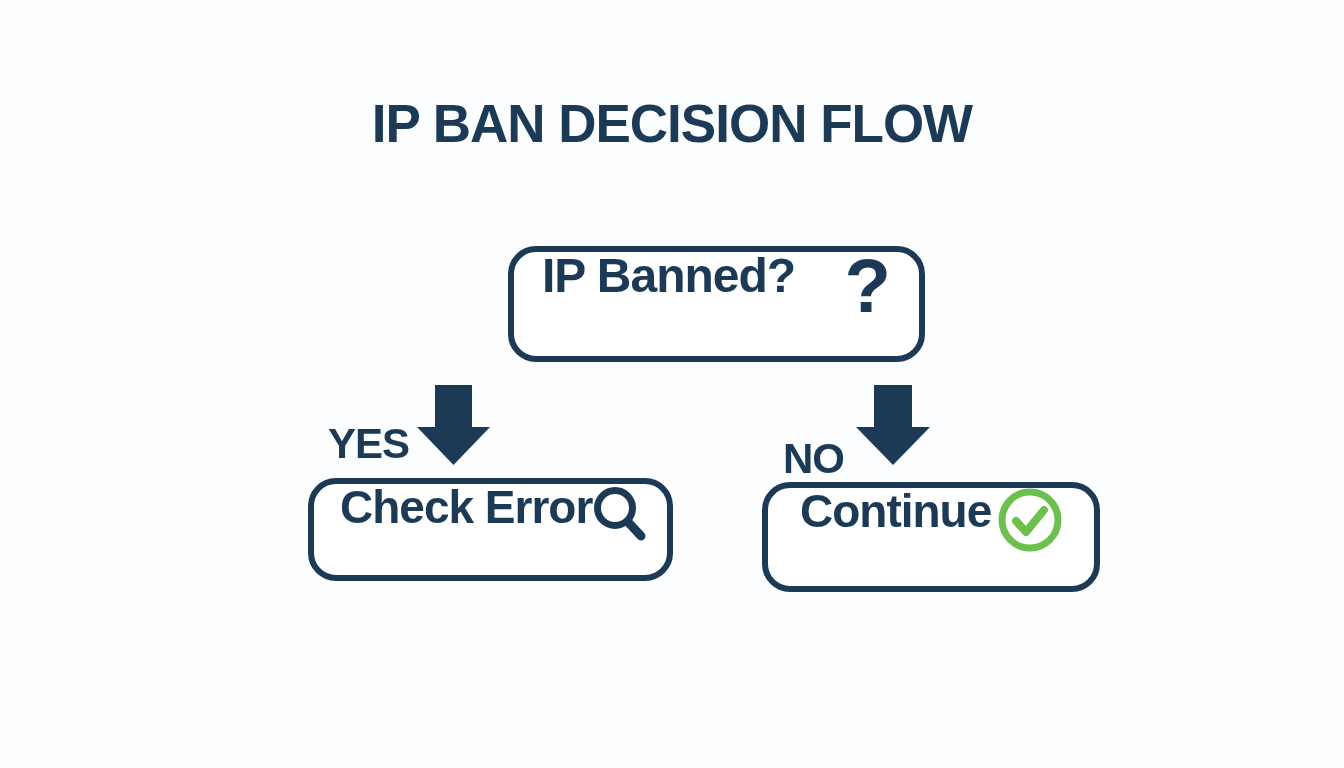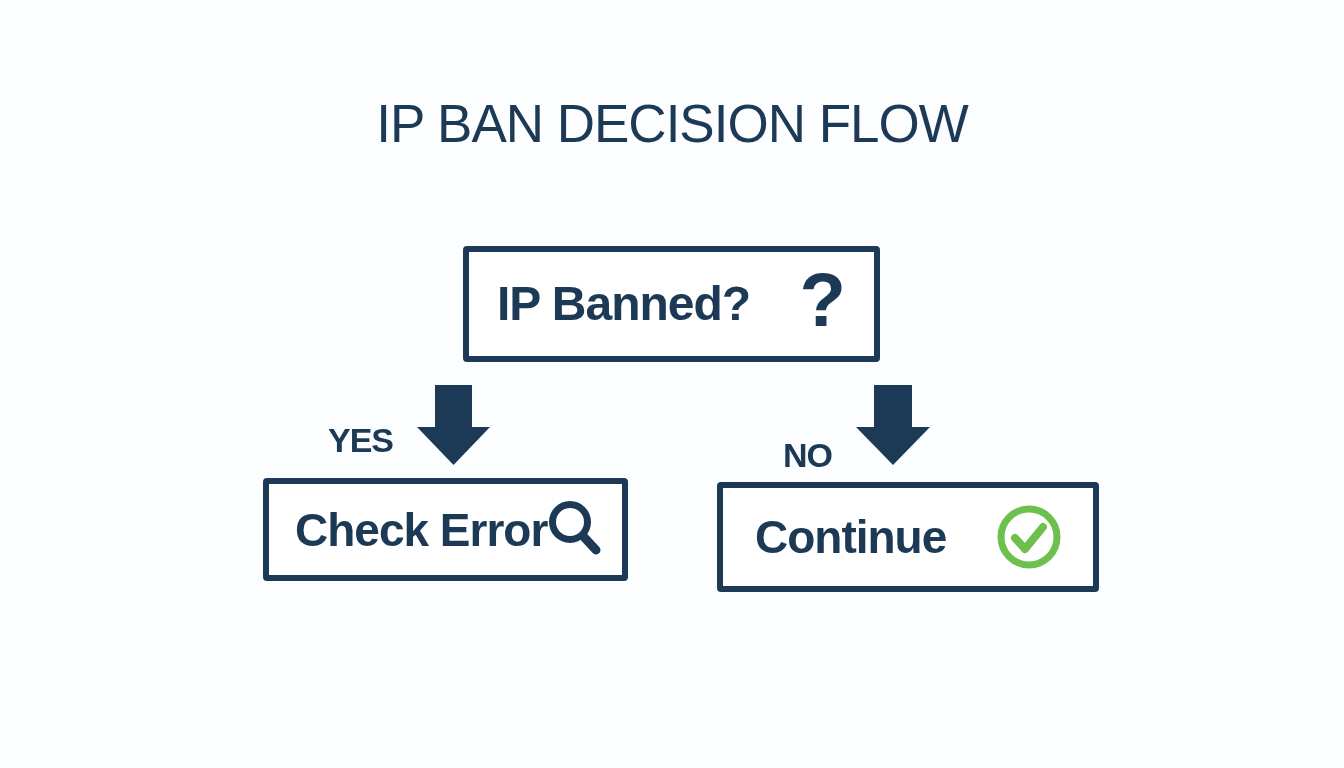--- a/index.html
+++ b/index.html
@@ -21,34 +21,35 @@
     width: 1344px;
     height: 768px;
   }
   .title {
     position: absolute;
     top: 97px;
     left: 0;
     right: 0;
     text-align: center;
     font-size: 53px;
-    font-weight: 400;
+    font-weight: 700;
     letter-spacing: -1px;
     color: var(--navy);
     line-height: 1;
   }
   .node {
     position: absolute;
     background: var(--box-bg);
     border: 6px solid var(--navy);
-    border-radius: 4px;
+    border-radius: 28px;
     display: flex;
-    align-items: center;
+    align-items: flex-start;
     justify-content: space-between;
     color: var(--navy);
+    margin-left: 45px;
   }
   .node .node-label {
     font-size: 46px;
     font-weight: 700;
     letter-spacing: -1px;
     white-space: nowrap;
     line-height: 1;
   }
   .decision-box {
     left: 463px; top: 246px;
@@ -58,39 +59,39 @@
   .decision-box .node-label { font-size: 48px; }
   .question-glyph {
     font-size: 76px;
     font-weight: 700;
     line-height: 1;
     color: var(--navy);
     transform: translateY(-4px);
   }
   .branch-label {
     position: absolute;
-    font-size: 34px;
+    font-size: 42px;
     font-weight: 700;
     letter-spacing: -1px;
     color: var(--navy);
     line-height: 1;
   }
   .yes-label { left: 328px; top: 423px; }
   .no-label  { left: 783px; top: 438px; }
   .block-arrow { position: absolute; display: block; }
   .yes-arrow { left: 417px; top: 385px; }
   .no-arrow  { left: 856px; top: 385px; }
   .check-error-box {
     left: 263px; top: 478px;
     width: 365px; height: 103px;
     padding: 0 26px;
   }
   .continue-box {
     left: 717px; top: 482px;
-    width: 382px; height: 110px;
+    width: 338px; height: 110px;
     padding: 0 32px;
   }
   .icon { display: block; flex: 0 0 auto; }
 </style>
 </head>
 <body>
 
 <div class="canvas">
 
   <div class="title">IP BAN DECISION FLOW</div>

